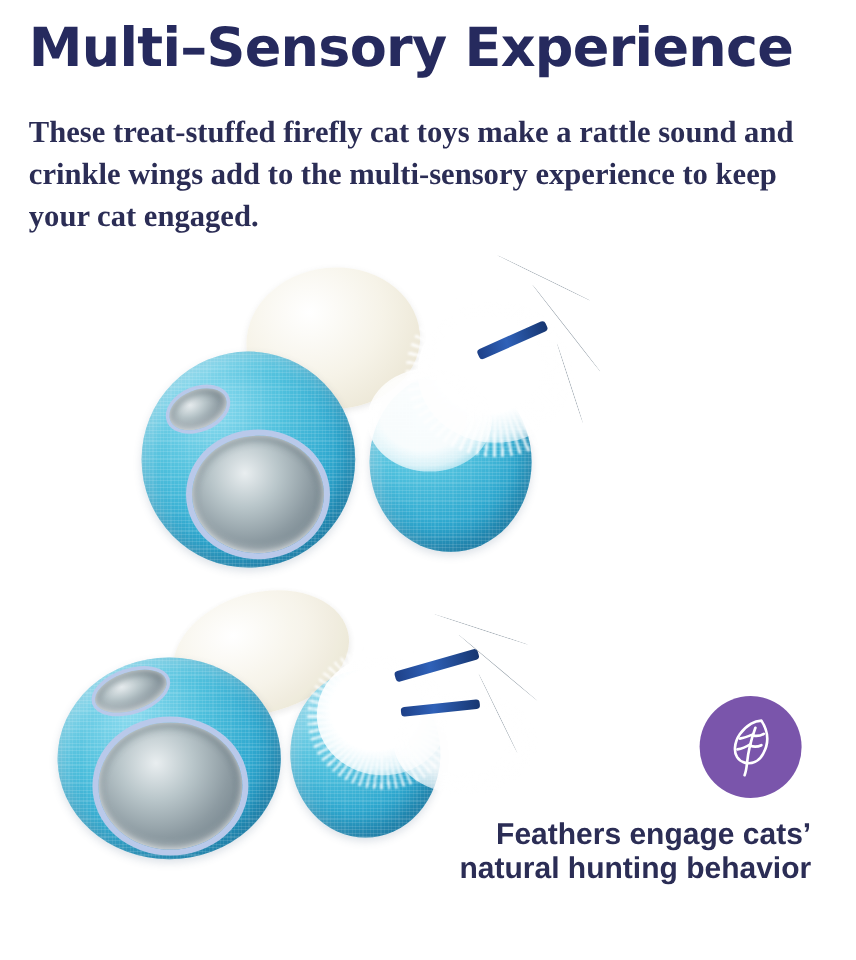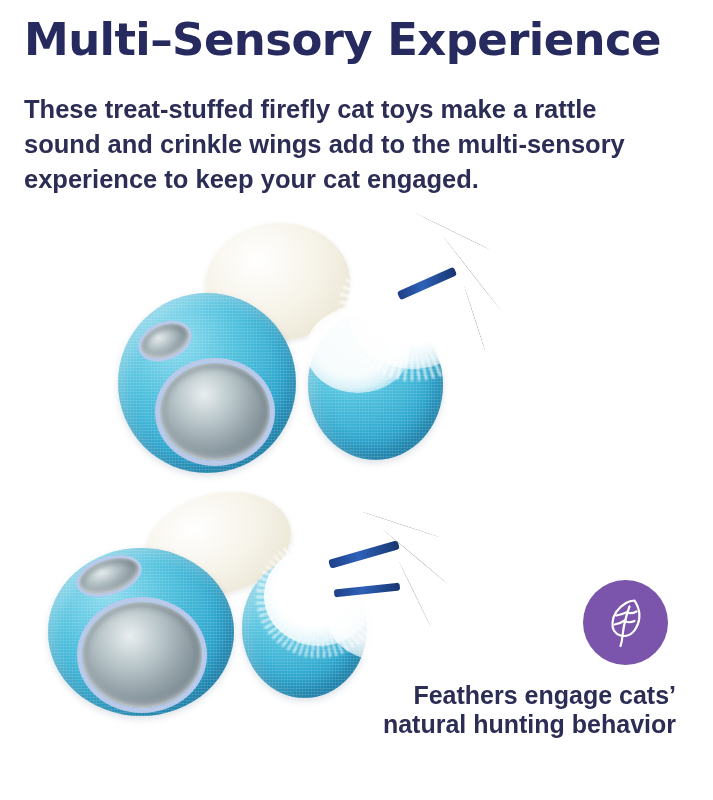--- a/index.html
+++ b/index.html
@@ -38,21 +38,21 @@
     color: #262a5e;
     white-space: nowrap;
   }
 
   
   .body-copy {
     position: absolute;
     left: 24px;
     top: 92px;
     width: 650px;
-    font-family: Liberation Sans, sans-serif;
+    font-family: Liberation Serif, serif;
     font-weight: 700;
     font-size: 25.5px;
     line-height: 35px;
     color: #2b2d55;
   }
 
   
   .photo-area {
     position: absolute;
     left: 0;

